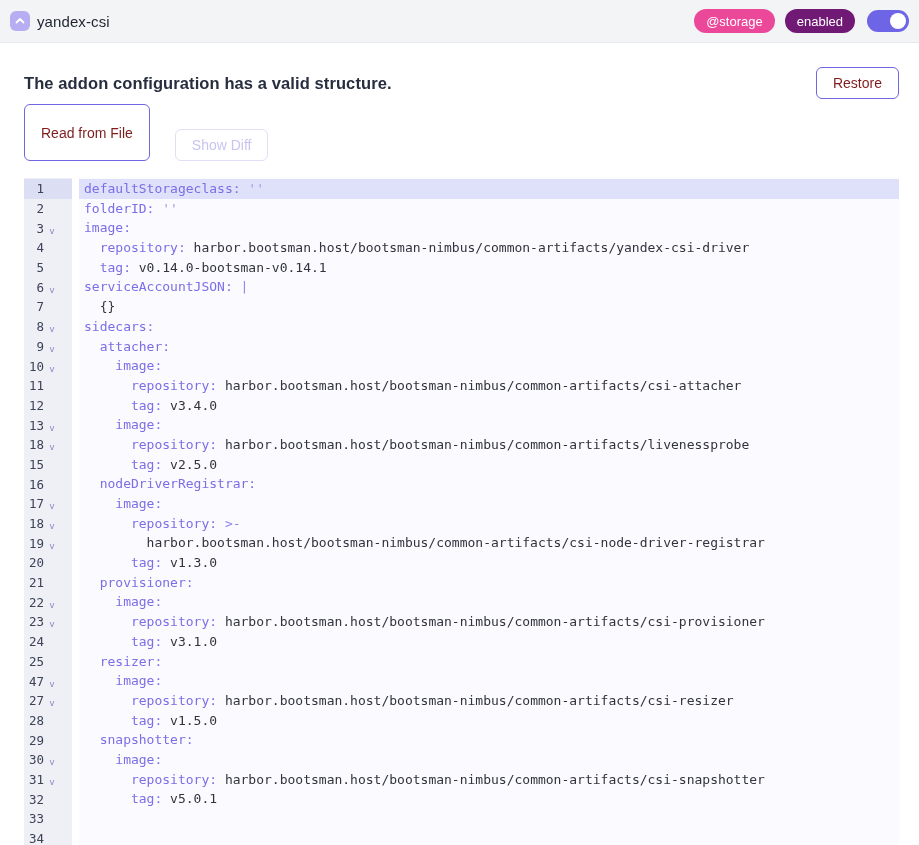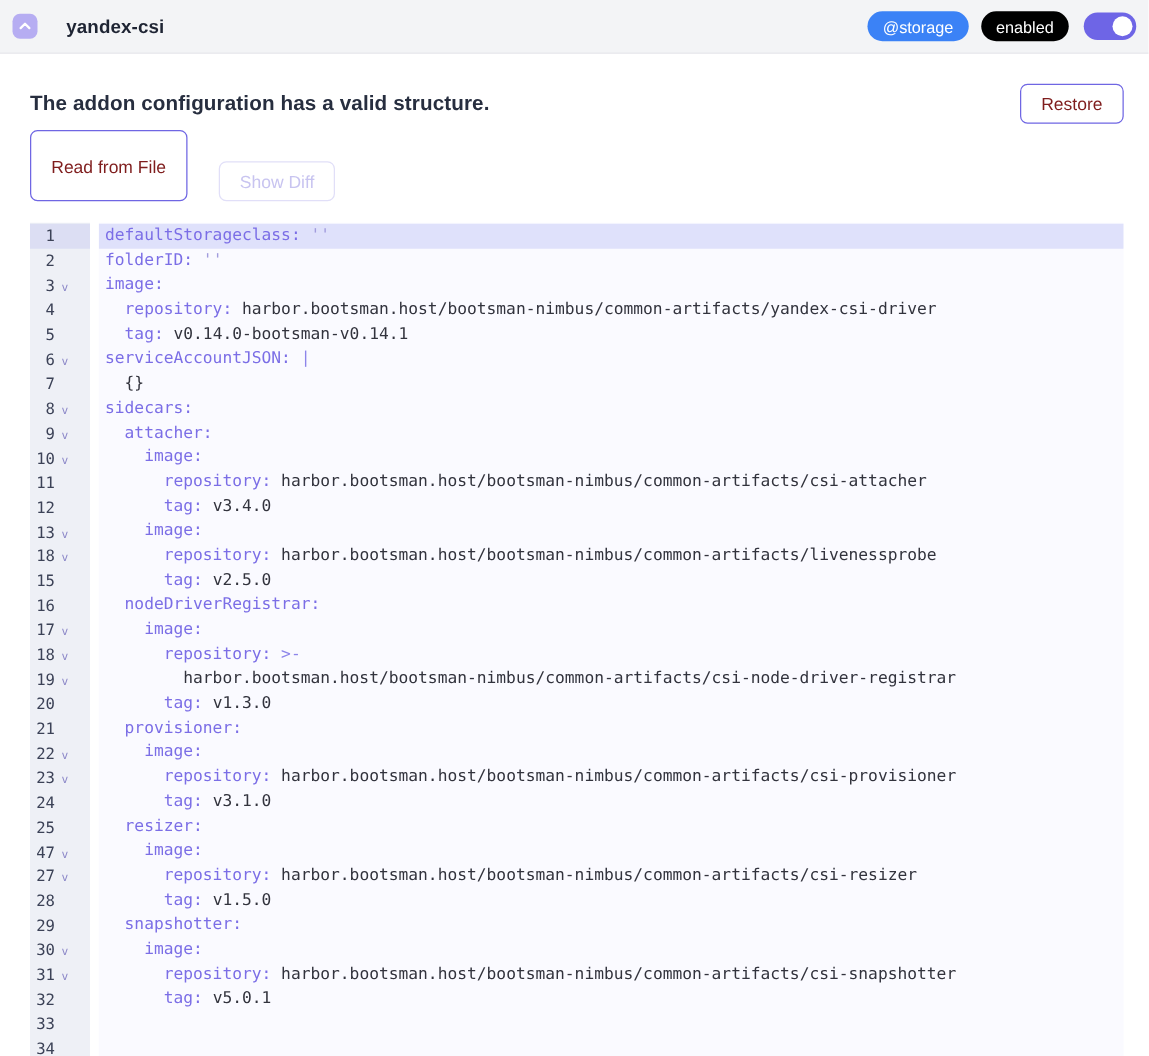--- a/index.html
+++ b/index.html
@@ -12,30 +12,30 @@
     height: 43px; background: #f3f4f6; border-bottom: 1px solid #e7e8ec;
     display: flex; align-items: center; padding: 0 10px;
   }
   .collapse-btn {
     width: 20px; height: 20px; border-radius: 6px; background: #b6adf2;
     display: flex; align-items: center; justify-content: center; cursor: pointer;
     flex: 0 0 auto;
   }
   .collapse-btn svg { display: block; }
   .module-title {
-    margin-left: 23px; font-size: 15px; font-weight: bold; color: #1e2433;
+    margin-left: 7px; font-size: 15px; font-weight: normal; color: #1e2433;
     letter-spacing: 0.1px;
   }
   .spacer { flex: 1; }
   .badge {
     display: inline-flex; align-items: center; height: 24px; padding: 0 12px;
     border-radius: 12px; font-size: 13px; color: #ffffff; margin-left: 10px;
   }
-  .badge.purple { background: #3b82f6; }
-  .badge.green  { background: #000000; }
+  .badge.purple { background: #ec4899; }
+  .badge.green  { background: #701a75; }
   .toggle {
     width: 42px; height: 22px; border-radius: 11px; background: #6e65e6;
     margin-left: 12px; position: relative; cursor: pointer; flex: 0 0 auto;
   }
   .toggle .knob {
     position: absolute; top: 3px; right: 3px; width: 16px; height: 16px;
     border-radius: 50%; background: #ffffff;
   }
 
   

